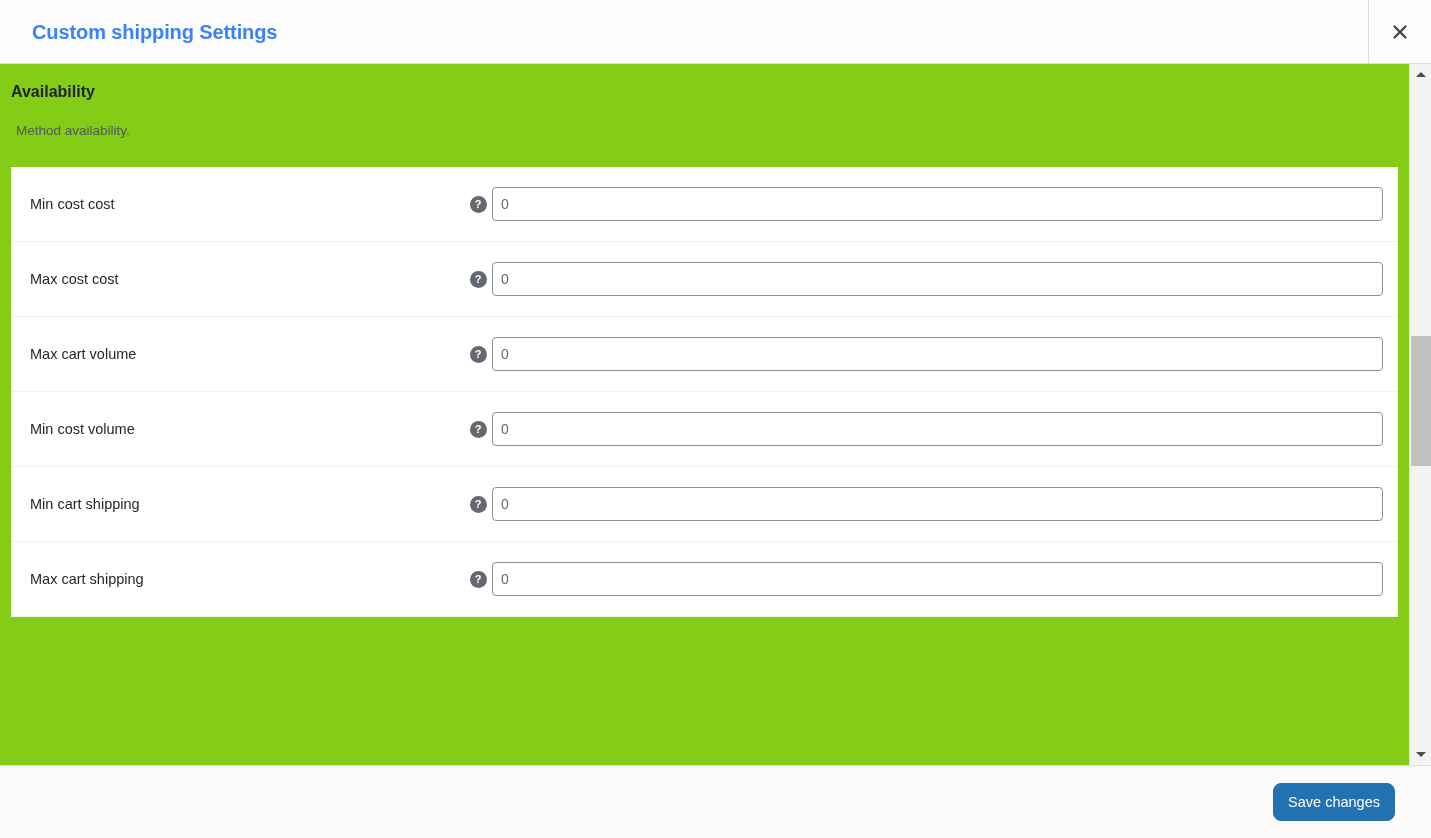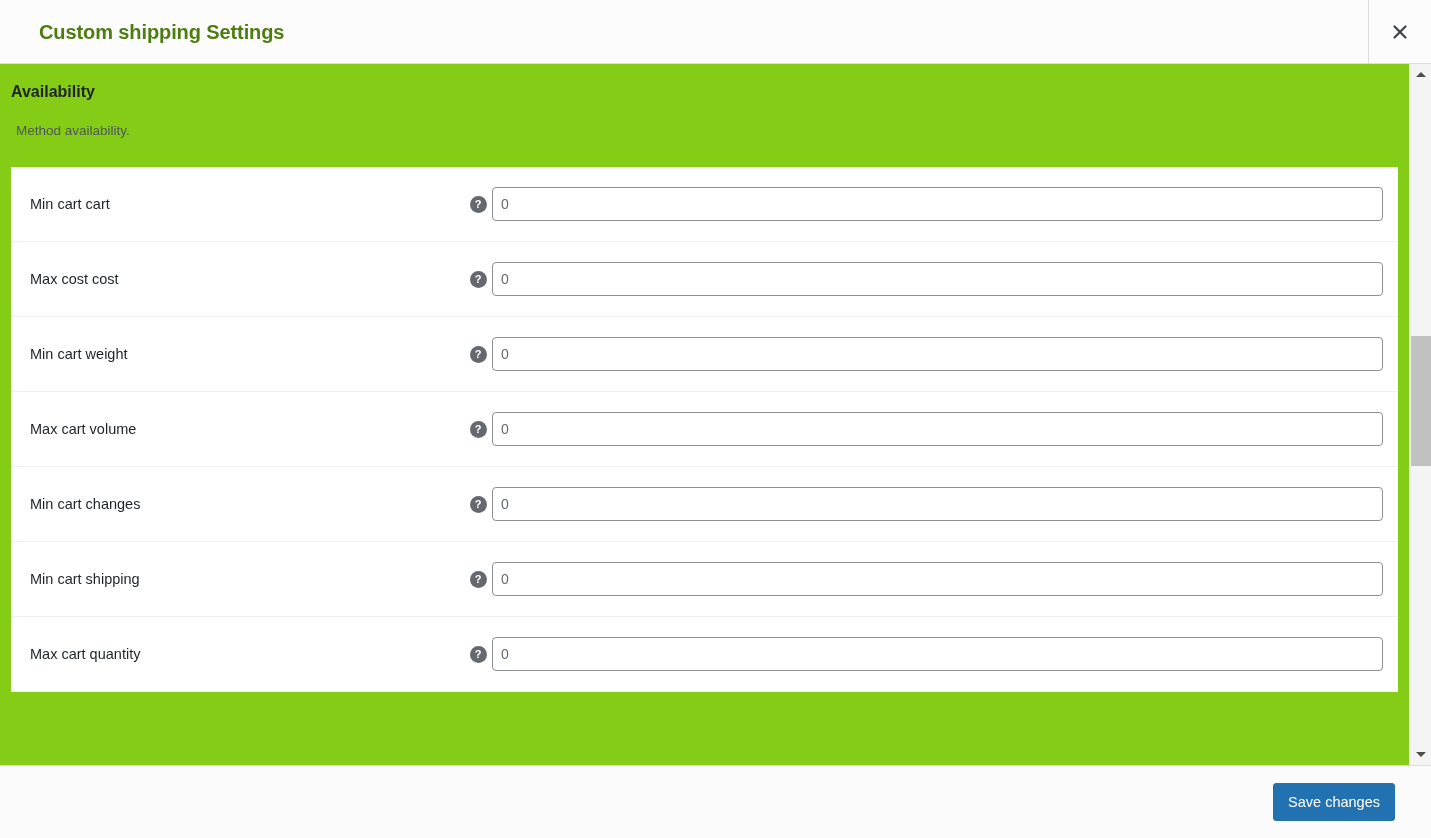--- a/index.html
+++ b/index.html
@@ -31,26 +31,26 @@
     position: relative;
     height: 64px;
     flex: 0 0 64px;
     background: #fcfcfc;
     border-bottom: 1px solid #dcdcde;
     box-sizing: border-box;
     display: flex;
     align-items: center;
   }
   .modal-title {
-    margin: 7px;
+    margin: 0;
     padding-left: 32px;
     font-size: 20px;
     font-weight: 700;
     letter-spacing: -0.1px;
-    color: #4d7c0f;
+    color: #3b82f6;
     line-height: 1.3;
   }
   .header-divider {
     position: absolute;
     top: 0;
     right: 62px;
     width: 1px;
     height: 64px;
     background: #dcdcde;
   }
@@ -215,21 +215,21 @@
     box-sizing: border-box;
     display: flex;
     align-items: center;
     justify-content: flex-end;
     padding-right: 36px;
   }
   .save-button {
     background: #2271b1;
     color: #ffffff;
     border: 1px solid #2271b1;
-    border-radius: 3px;
+    border-radius: 8px;
     font-size: 14.5px;
     font-family: "Liberation Sans", sans-serif;
     padding: 0 14px;
     height: 38px;
     line-height: 36px;
     cursor: pointer;
   }
 </style>
 </head>
 <body>
@@ -251,82 +251,73 @@
   <div class="modal-body">
     <div class="body-inner">
 
       <h2 class="section-heading">Availability</h2>
       <p class="section-desc">Method availability.</p>
 
       <table class="settings-table">
         <tbody>
 
           <tr>
-            <td class="label-cell">Min cart cart</td>
+            <td class="label-cell">Min cost cost</td>
             <td class="help-cell">
               <span class="help-tip">?</span>
             </td>
             <td class="field-cell">
               <input class="text-input" type="text" placeholder="0" style="">
             </td>
           </tr>
 
           <tr>
             <td class="label-cell">Max cost cost</td>
             <td class="help-cell">
               <span class="help-tip">?</span>
             </td>
             <td class="field-cell">
               <input class="text-input" type="text" placeholder="0" style="">
             </td>
           </tr>
 
-          <tr>
-            <td class="label-cell">Min cart weight</td>
-            <td class="help-cell">
-              <span class="help-tip">?</span>
-            </td>
-            <td class="field-cell">
-              <input class="text-input" type="text" placeholder="0" style="">
-            </td>
-          </tr>
 
           <tr>
             <td class="label-cell">Max cart volume</td>
             <td class="help-cell">
               <span class="help-tip">?</span>
             </td>
             <td class="field-cell">
               <input class="text-input" type="text" placeholder="0" style="">
             </td>
           </tr>
 
           <tr>
-            <td class="label-cell">Min cart changes</td>
+            <td class="label-cell">Min cost volume</td>
             <td class="help-cell">
               <span class="help-tip">?</span>
             </td>
             <td class="field-cell">
               <input class="text-input" type="text" placeholder="0" style="">
             </td>
           </tr>
 
 
           <tr>
             <td class="label-cell">Min cart shipping</td>
             <td class="help-cell">
               <span class="help-tip">?</span>
             </td>
             <td class="field-cell">
               <input class="text-input" type="text" placeholder="0" style="">
             </td>
           </tr>
 
           <tr>
-            <td class="label-cell">Max cart quantity</td>
+            <td class="label-cell">Max cart shipping</td>
             <td class="help-cell">
               <span class="help-tip">?</span>
             </td>
             <td class="field-cell">
               <input class="text-input" type="text" placeholder="0" style="">
             </td>
           </tr>
 
         </tbody>
       </table>

